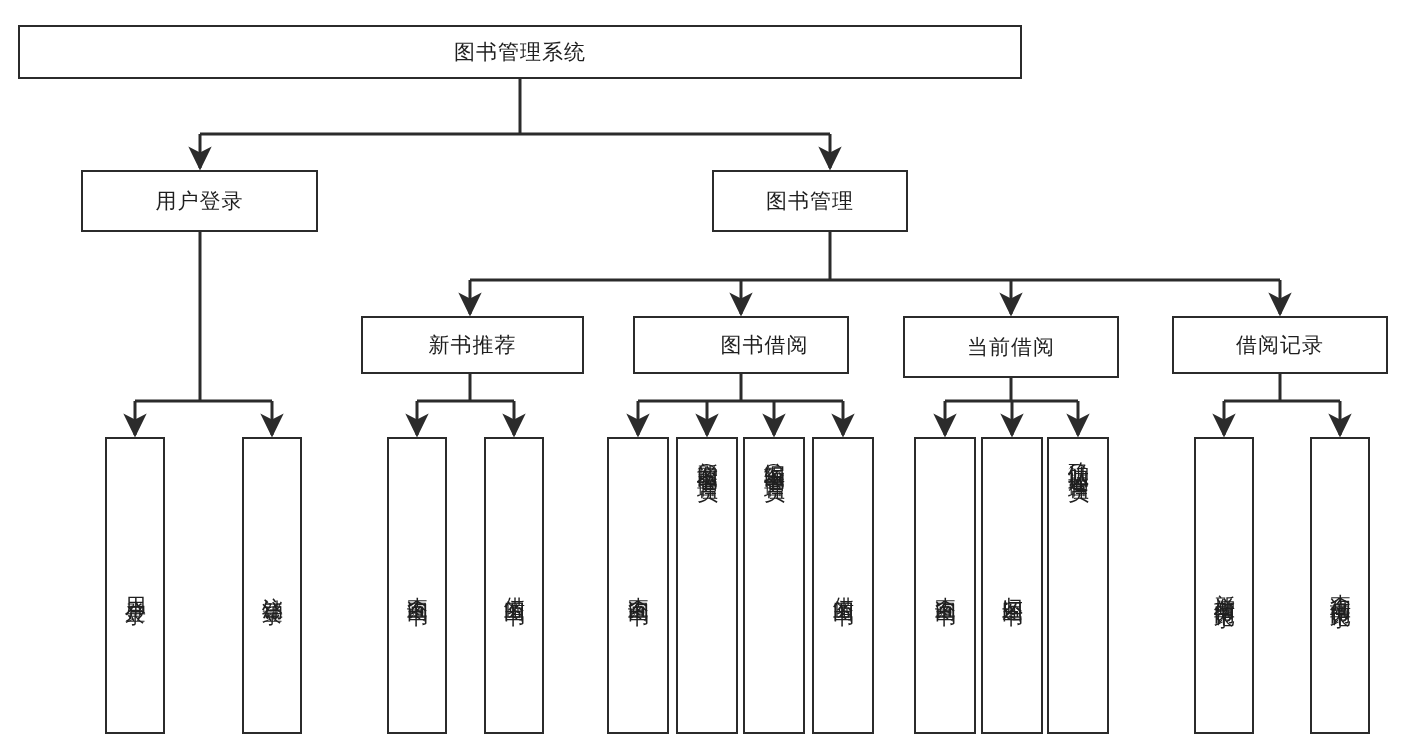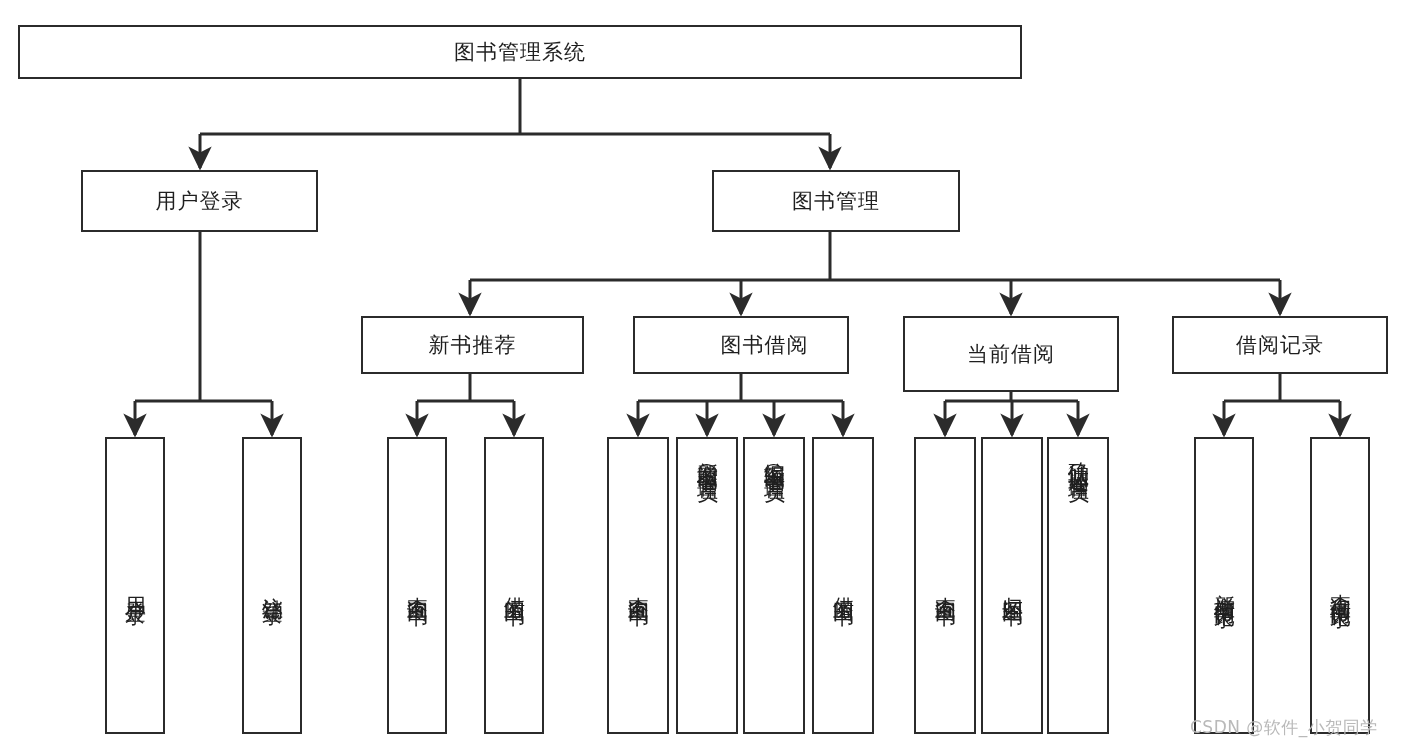--- a/index.html
+++ b/index.html
@@ -111,30 +111,30 @@
         <line x1="1340" y1="401" x2="1340" y2="435" stroke="#2b2b2b" stroke-width="3" marker-end="url(#arrow)"></line>
       </g>
   </svg>
   <div id="node-layer">
       <div class="node" style="left: 18px; top: 25px; width: 1004px; height: 54px;">
         <span class="label">图书管理系统</span>
       </div>
       <div class="node" style="left: 81px; top: 170px; width: 237px; height: 62px;">
         <span class="label">用户登录</span>
       </div>
-      <div class="node" style="left: 712px; top: 170px; width: 248px; height: 62px;">
+      <div class="node" style="left: 712px; top: 170px; width: 196px; height: 62px;">
         <span class="label">图书管理</span>
       </div>
       <div class="node" style="left: 361px; top: 316px; width: 223px; height: 58px;">
         <span class="label">新书推荐</span>
       </div>
       <div class="node" style="left: 633px; top: 316px; width: 216px; height: 58px; padding-left: 47px;">
         <span class="label">图书借阅</span>
       </div>
-      <div class="node" style="left: 903px; top: 316px; width: 216px; height: 76px; justify-content: center;">
+      <div class="node" style="left: 903px; top: 316px; width: 216px; height: 62px; justify-content: center;">
         <span class="label">当前借阅</span>
       </div>
       <div class="node" style="left: 1172px; top: 316px; width: 216px; height: 58px; font-family: Liberation Serif, serif;">
         <span class="label">借阅记录</span>
       </div>
       <div class="node vert" style="left: 105px; top: 437px; width: 60px; height: 297px;">
         <span class="label">用户登录</span>
       </div>
       <div class="node vert" style="left: 242px; top: 437px; width: 60px; height: 297px;">
         <span class="label">注销登录</span>
@@ -166,14 +166,13 @@
       <div class="node vert top" style="left: 1047px; top: 437px; width: 62px; height: 297px;">
         <span class="label">确认归还（管理员）</span>
       </div>
       <div class="node vert" style="left: 1194px; top: 437px; width: 60px; height: 297px;">
         <span class="label">新增借阅记录</span>
       </div>
       <div class="node vert" style="left: 1310px; top: 437px; width: 60px; height: 297px;">
         <span class="label">查询借阅记录</span>
       </div>
     </div>
-  <div class="watermark" style="left: 1190px; top: 716px; color: rgb(185, 185, 185);">CSDN @软件_小贺同学</div>
 </div>
 
 </body></html>

